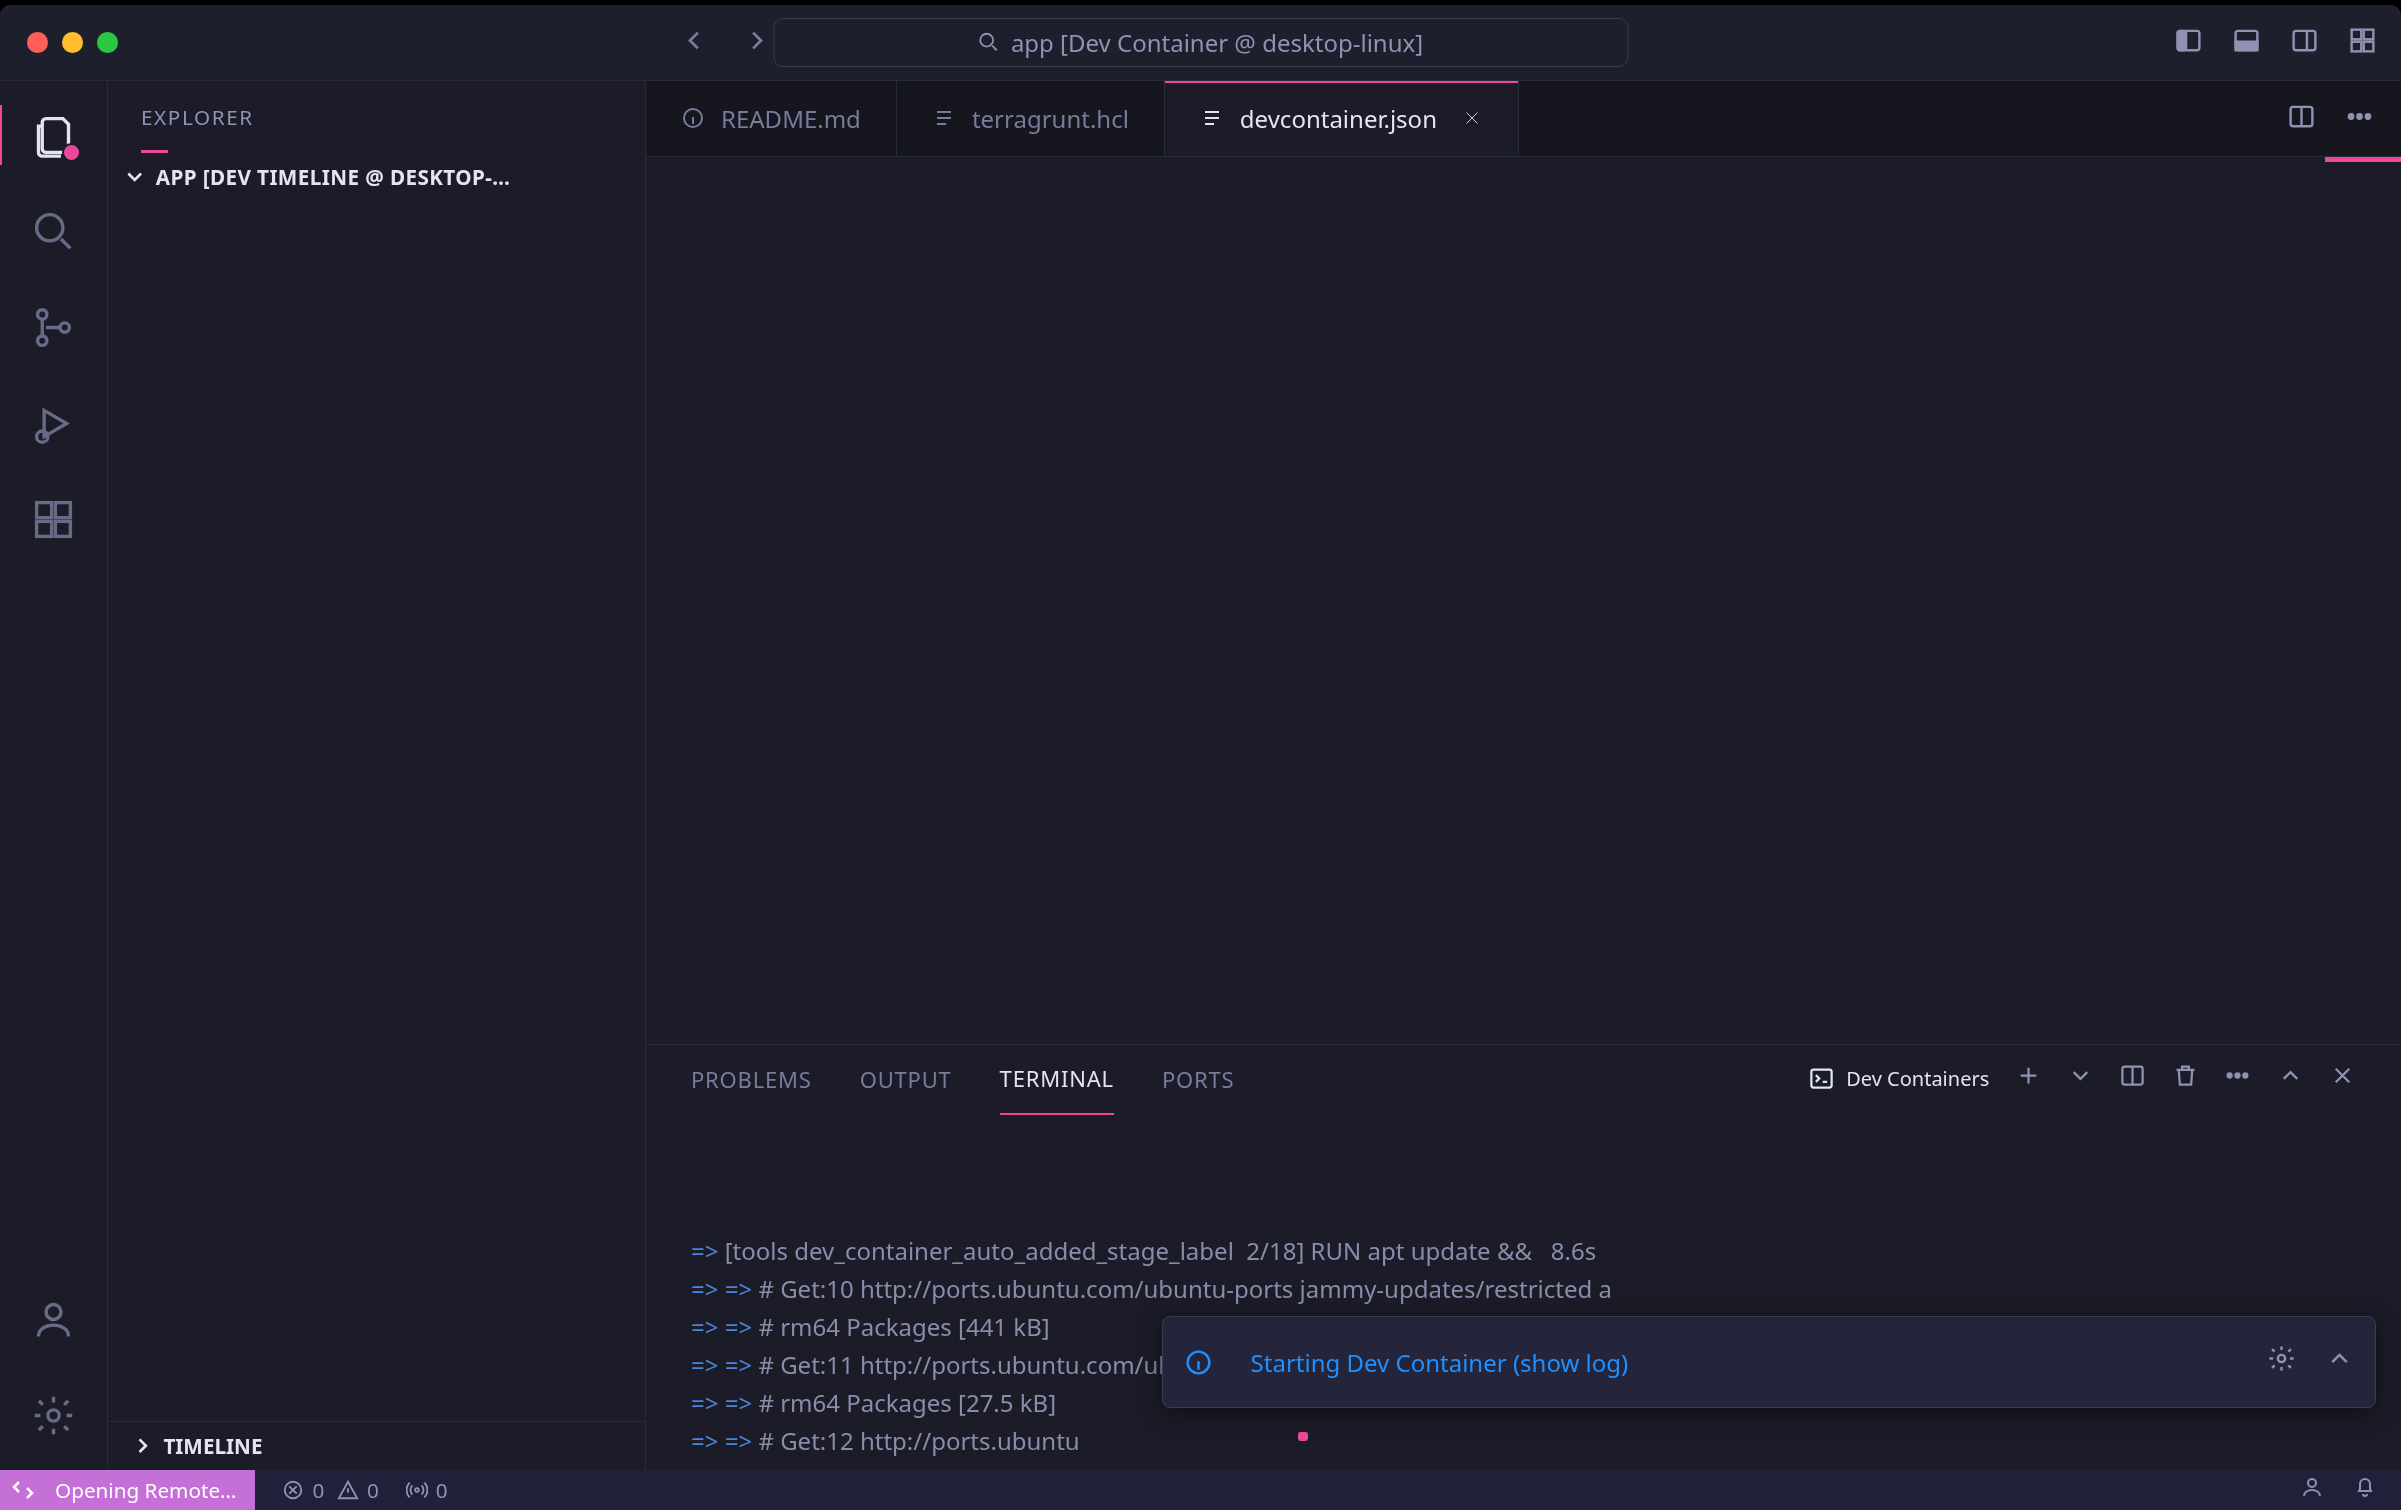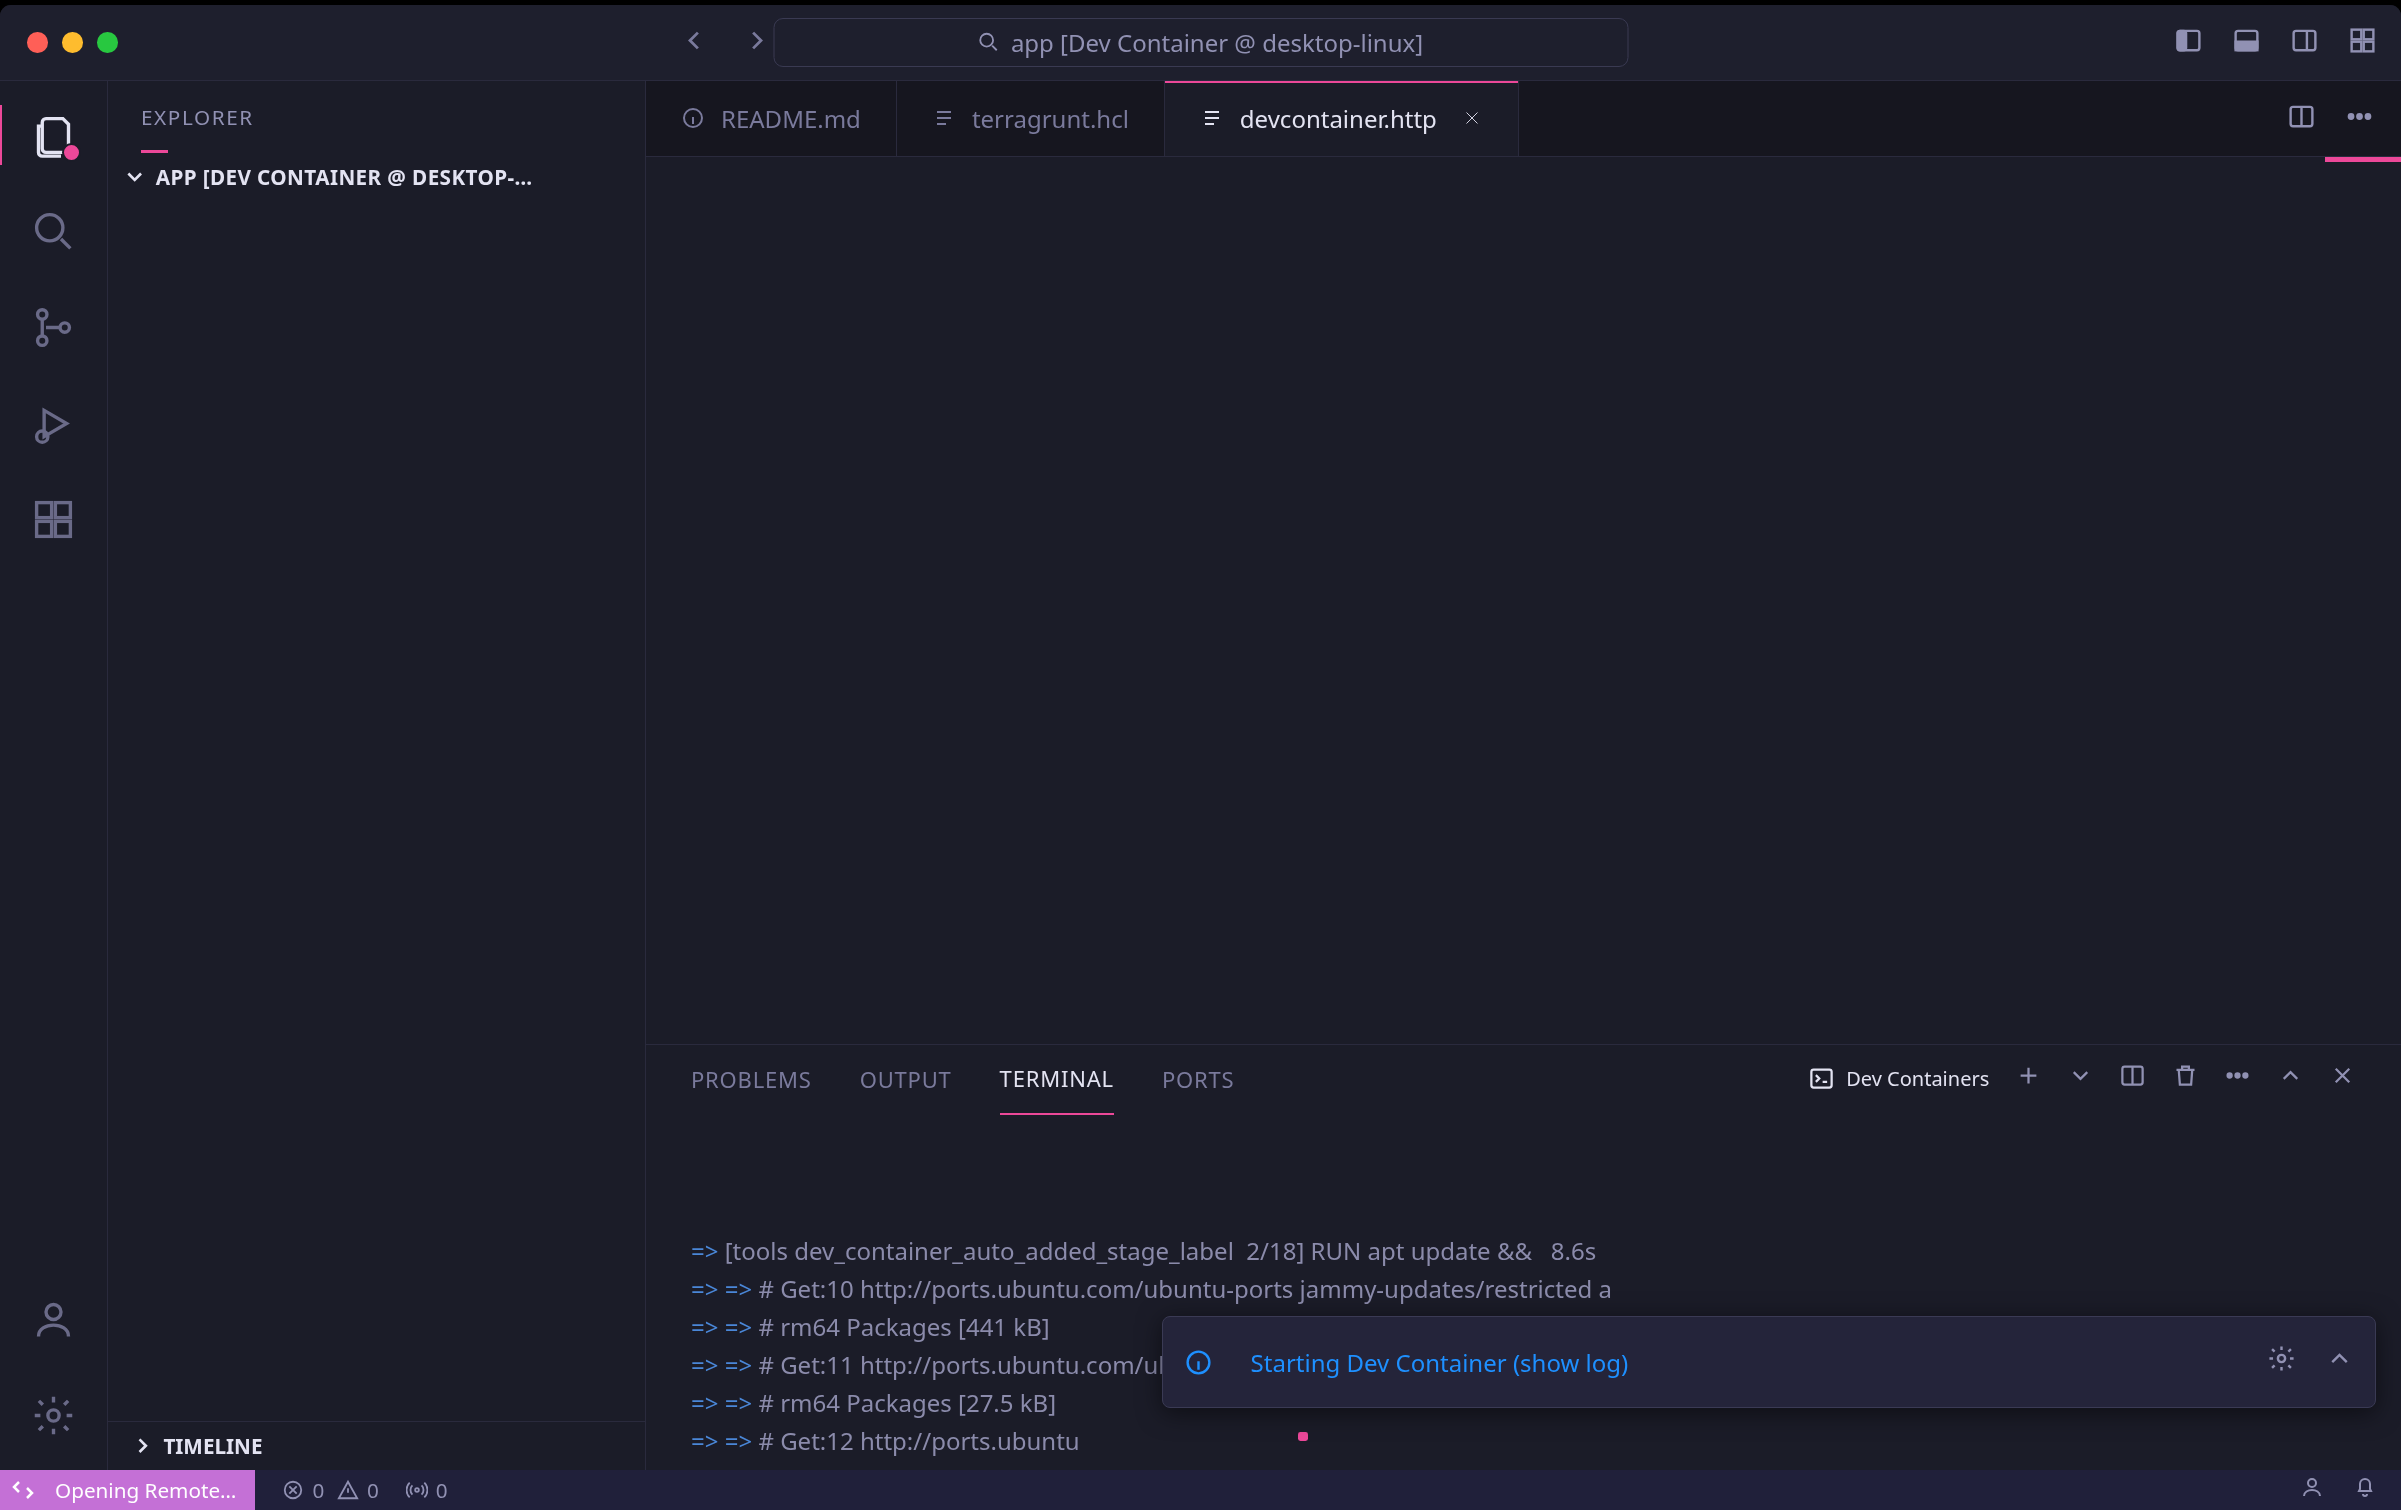--- a/index.html
+++ b/index.html
@@ -190,21 +190,21 @@
         </div>
       </div>
     </div>
 
     <div class="sidebar">
       <div class="sidebar-title">EXPLORER</div>
       <div class="folder-row">
         <svg class="chev" viewBox="0 0 24 24">
             <path d="M6 9l6 6 6-6"></path>
           </svg>
-        <span>APP [DEV CONTAINER @ DESKTOP-…</span>
+        <span>APP [DEV TIMELINE @ DESKTOP-…</span>
       </div>
       <div class="sidebar-body"></div>
       <div class="sidebar-section">
         <svg class="chev" viewBox="0 0 24 24" style="transform:rotate(-90deg)">
             <path d="M6 9l6 6 6-6"></path>
           </svg>
         <span>TIMELINE</span>
       </div>
     </div>
 
@@ -220,21 +220,21 @@
         <div class="tab">
           <svg class="icon" viewBox="0 0 24 24">
               <path d="M5 6h14M5 12h14M5 18h9"></path>
             </svg>
           <span>terragrunt.hcl</span>
         </div>
         <div class="tab active">
           <svg class="icon" viewBox="0 0 24 24">
               <path d="M5 6h14M5 12h14M5 18h9"></path>
             </svg>
-          <span>devcontainer.http</span>
+          <span>devcontainer.json</span>
           <svg class="close" viewBox="0 0 24 24">
               <path d="M6 6l12 12M18 6L6 18"></path>
             </svg>
         </div>
         <div class="tabs-actions">
           <span><svg viewBox="0 0 24 24">
                 <rect x="3" y="4" width="18" height="16" rx="2"></rect>
                 <path d="M12 4v16"></path>
               </svg></span>
           <span><svg viewBox="0 0 24 24">

